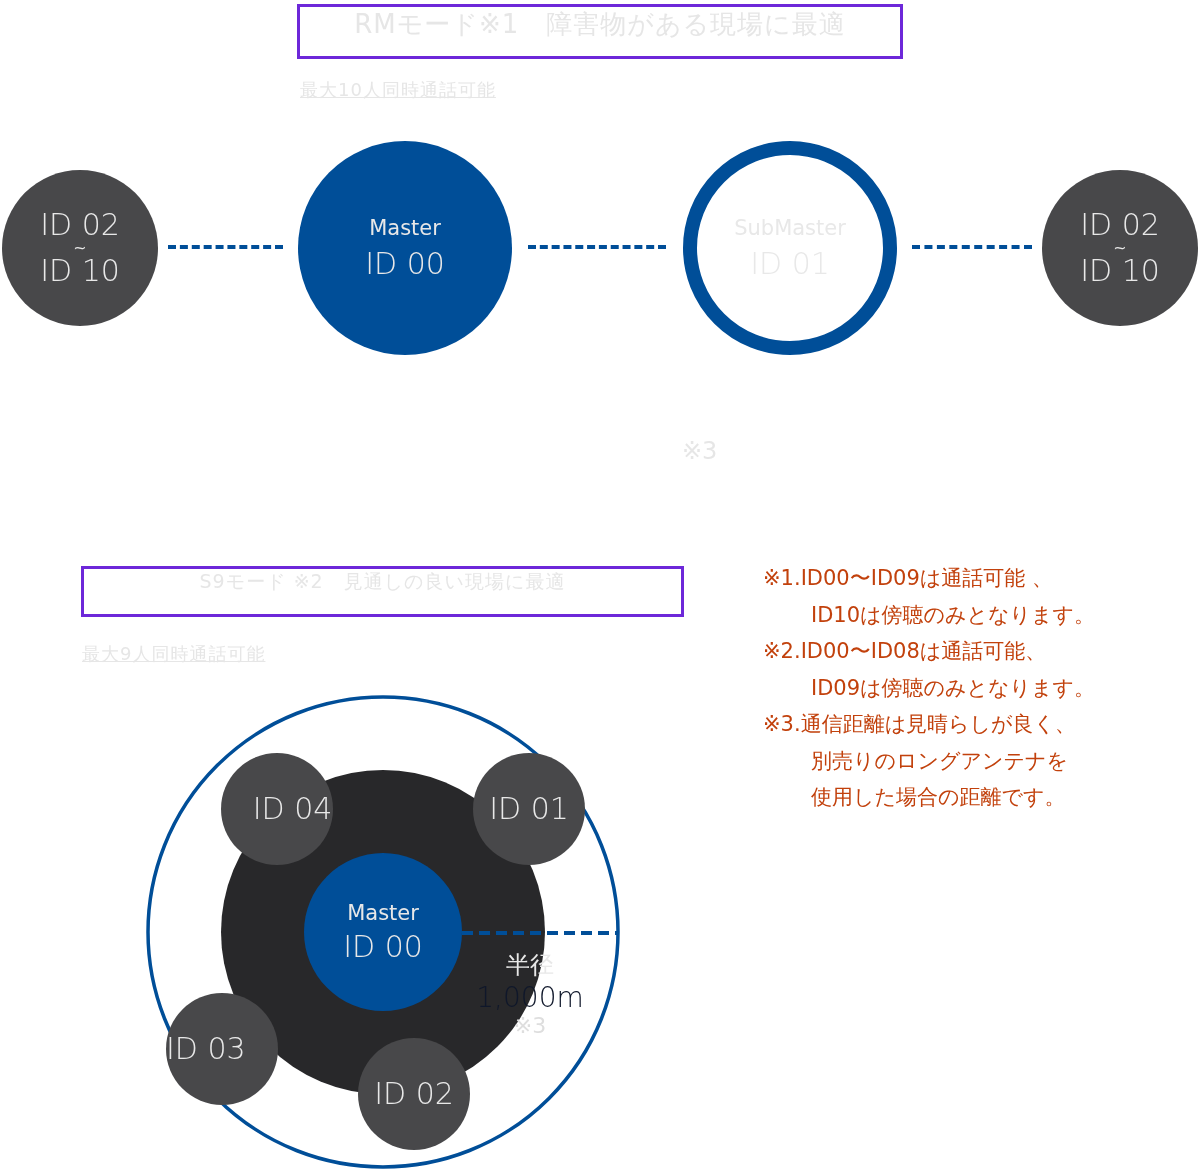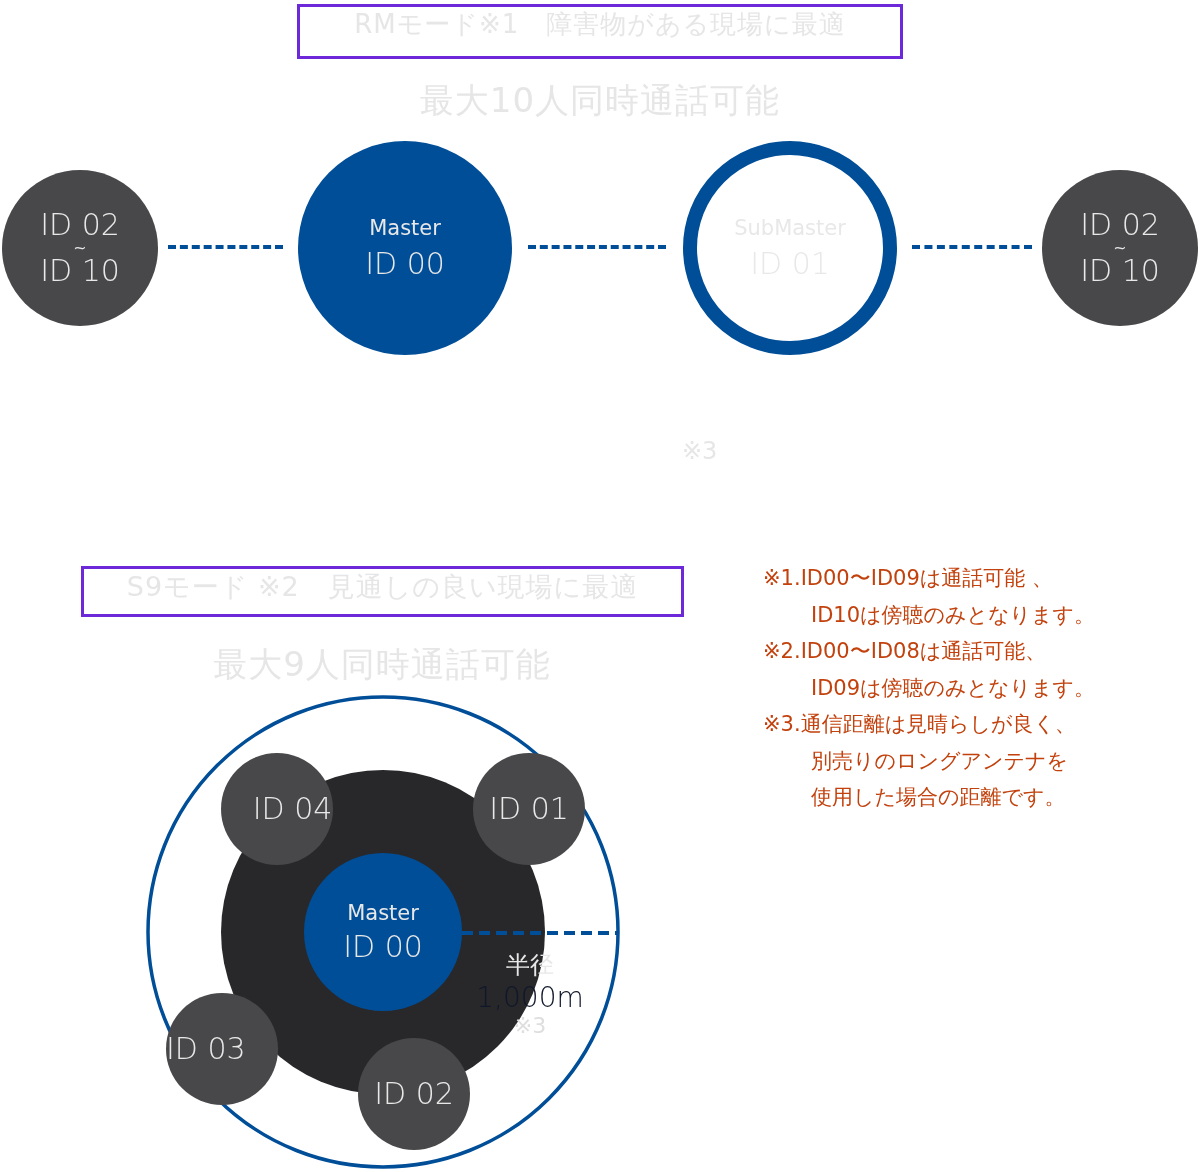--- a/index.html
+++ b/index.html
@@ -2,21 +2,21 @@
 <html><head>
 <meta charset="utf-8">
 <style>
   html, body { margin:0; padding:0; background:#ffffff; }
   body { width:1200px; height:1172px; position:relative; overflow:hidden;
          font-family:"DejaVu Sans", "Liberation Sans", sans-serif; }
   .abs { position:absolute; }
   .mode-box { position:absolute; border:3px solid #6d28d9; box-sizing:border-box;
               color:#e6e6e6; font-size:26px; display:flex; align-items:flex-start; justify-content:center;
               letter-spacing:1px; white-space:nowrap; }
-  .sub { position:absolute; color:#e6e6e6; font-size:34px; text-align:center; white-space:nowrap; letter-spacing:1px; }
+  .sub { position:absolute; color:#e6e6e6; font-size:18px; text-align:left; white-space:nowrap; letter-spacing:1px;text-decoration:underline; }
   .circle { position:absolute; border-radius:50%; display:flex; flex-direction:column;
             align-items:center; justify-content:center; color:#e8e8e8; box-sizing:border-box; text-align:center; }
   .gray { background:#48484a; }
   .blue { background:#004e98; }
   .ring { background:#ffffff; border:14px solid #004e98; }
   .big-id { font-size:30px; line-height:34px; font-weight:300; }
   .small-lbl { font-size:21px; line-height:26px; }
   .tilde { font-size:16px; line-height:12px; }
   .dash { position:absolute; height:0; border-top:4px dashed #004e98; }
   .notes { position:absolute; color:#c2410c; font-size:21px; line-height:36.5px; white-space:nowrap; }
@@ -51,21 +51,21 @@
 </div>
 
 <div class="circle gray" style="left:1042px;top:170px;width:156px;height:156px;">
   <span class="big-id">ID 02</span>
   <span class="tilde">~</span>
   <span class="big-id">ID 10</span>
 </div>
 
 <div class="abs" style="left:682px;top:437px;color:#e6e6e6;font-size:24px;">※3</div>
 
-<div class="mode-box" style="left:81px;top:566px;width:603px;height:51px;font-size:27px;">
+<div class="mode-box" style="left:81px;top:566px;width:603px;height:51px;font-size:19px;">
   <span>S9モード ※2　見通しの良い現場に最適</span>
 </div>
 <div class="sub" style="left:82px;top:642px;width:600px;">最大9人同時通話可能</div>
 
 <svg class="abs" style="left:0;top:0;" width="1200" height="1172">
   <circle cx="383" cy="932" r="235" fill="none" stroke="#004e98" stroke-width="3.5"></circle>
   <circle cx="383" cy="932" r="162" fill="#28282a"></circle>
   <line x1="462" y1="933" x2="618" y2="933" stroke="#004e98" stroke-width="4" stroke-dasharray="11,6"></line>
   <circle cx="383" cy="932" r="79" fill="#004e98"></circle>
   <circle cx="277" cy="809" r="56" fill="#48484a"></circle>

